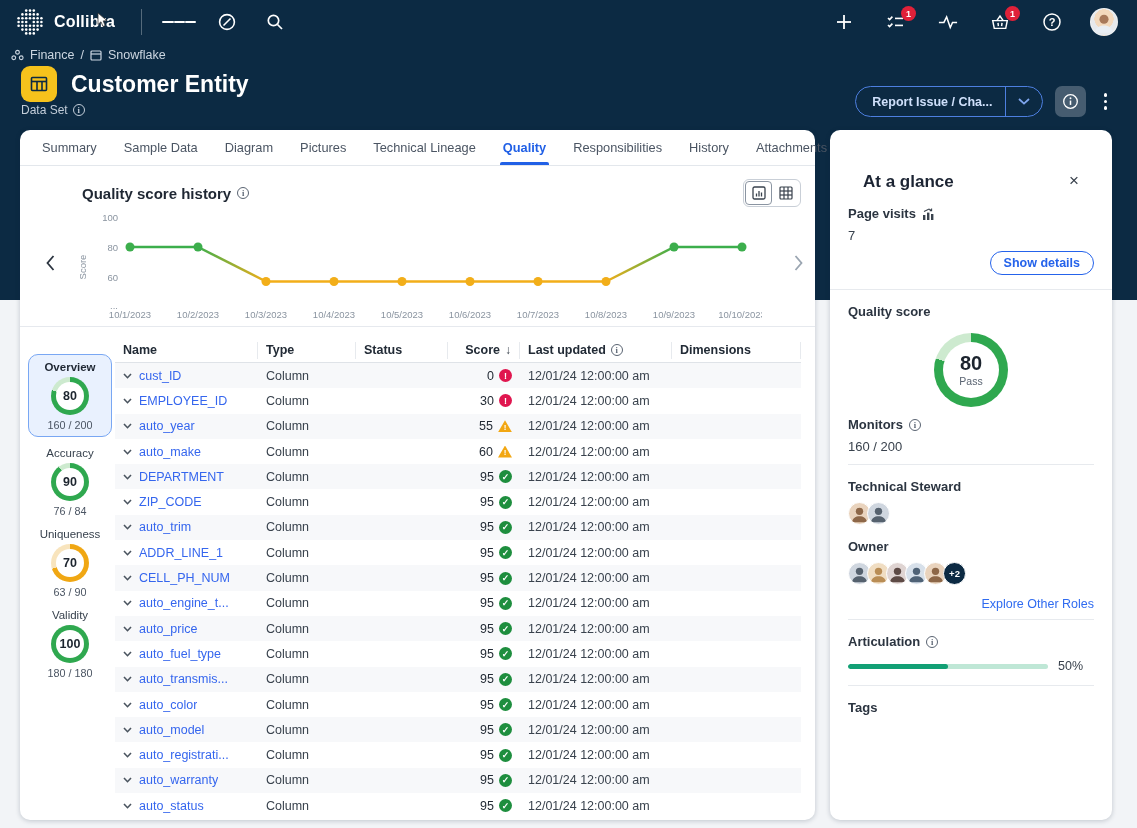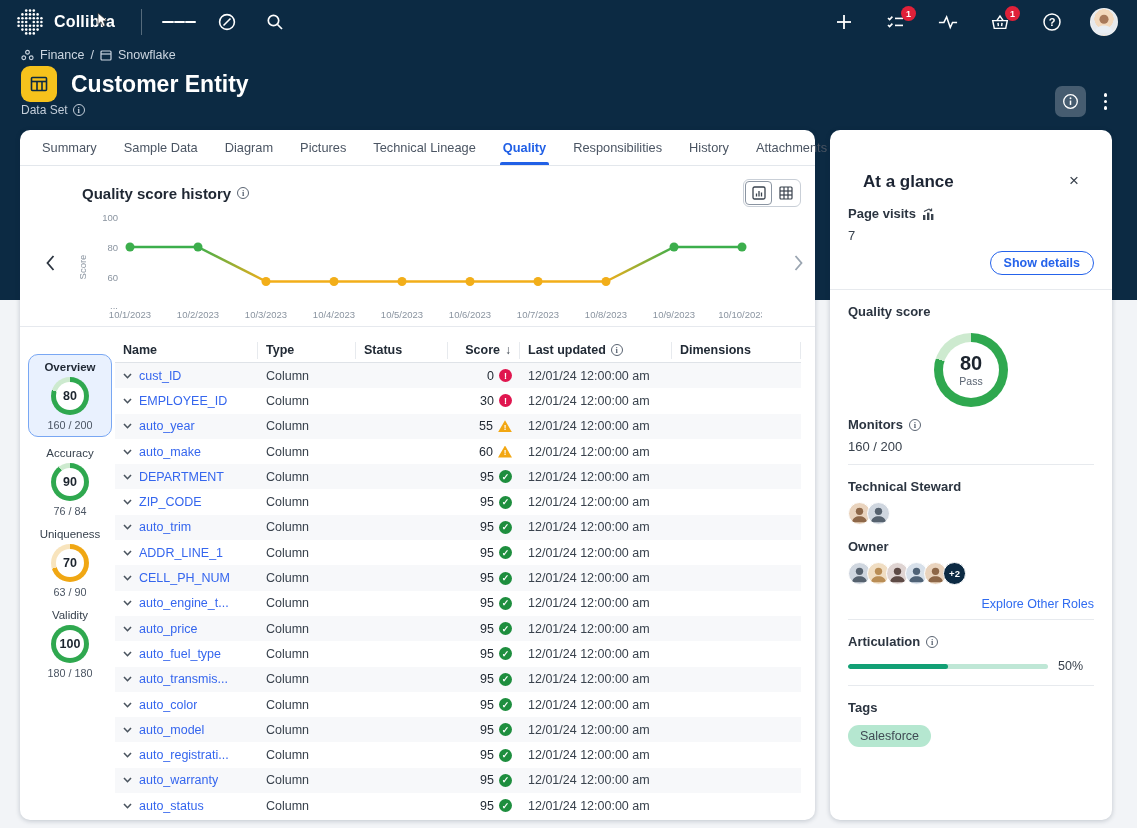--- a/index.html
+++ b/index.html
@@ -14,21 +14,21 @@
   .nav-divider { width:1px; height:26px; background:rgba(255,255,255,.3); margin:0 20px 0 26px; }
   .nav-ic { width:34px; height:34px; display:flex; align-items:center; justify-content:center; margin-right:14px; cursor:pointer; position:relative; }
   .nav-right { margin-left:auto; display:flex; align-items:center; }
   .nav-right .nav-ic { margin-right:0; margin-left:18px; }
   .badge { position:absolute; top:1px; right:-3px; min-width:15px; height:15px; border-radius:8px; background:#e02139; color:#fff; font-size:9px; font-weight:700; display:flex; align-items:center; justify-content:center; padding:0 3px; }
   .hamburger span { display:block; width:16px; height:2px; background:#fff; margin:2.5px 0; border-radius:1px; }
   .avatar-nav { width:28px; height:28px; border-radius:50%; background:radial-gradient(circle at 50% 38%, #f3d9bd 0 46%, #e7e9ec 47%); overflow:hidden; border:1px solid rgba(255,255,255,.4); }
   .cursor { position:absolute; left:97px; top:12px; }
 
   
-  .breadcrumb { position:absolute; top:48px; left:21px; display:flex; align-items:center; gap:6px; color:#ccd6e1; font-size:12.5px; }
+  .breadcrumb { position:absolute; top:48px; left:11px; display:flex; align-items:center; gap:6px; color:#ccd6e1; font-size:12.5px; }
   .title-row { position:absolute; top:66px; left:21px; display:flex; align-items:center; gap:14px; color:#fff; }
   .asset-icon { width:36px; height:36px; border-radius:9px; background:#f6c21c; display:flex; align-items:center; justify-content:center; }
   .page-title { font-size:23px; font-weight:700; }
   .subtitle { position:absolute; top:103px; left:21px; color:#c3cdd9; font-size:12px; display:flex; align-items:center; gap:5px; }
   .hdr-actions { position:absolute; top:86px; right:24px; display:flex; align-items:center; gap:12px; }
   .report-btn { display:flex; align-items:center; height:31px; border:1px solid #4d7fe0; border-radius:16px; color:#cfe0fb; font-size:12.5px; font-weight:700; cursor:pointer; }
   .rb-label { padding:0 12px 0 16px; white-space:nowrap; }
   .rb-sep { width:1px; align-self:stretch; background:#4d7fe0; }
   .rb-chev { padding:0 12px; display:flex; align-items:center; }
   .info-btn { width:31px; height:31px; border-radius:7px; background:rgba(255,255,255,.24); display:flex; align-items:center; justify-content:center; cursor:pointer; }
@@ -254,20 +254,29 @@
       </svg>
   </div>
   <span class="page-title">Customer Entity</span>
 </div>
 <div class="subtitle">
   <span>Data Set</span>
   <span class="info-ic light">i</span>
 </div>
 
 <div class="hdr-actions">
+  <div class="report-btn">
+    <span class="rb-label">Report Issue / Cha...</span>
+    <span class="rb-sep"></span>
+    <span class="rb-chev">
+      <svg width="12" height="7" viewBox="0 0 12 7" fill="none" stroke="#7fa5ee" stroke-width="1.8">
+          <polyline points="1,1 6,5.6 11,1"></polyline>
+        </svg>
+    </span>
+  </div>
   <div class="info-btn">
     <svg width="17" height="17" viewBox="0 0 18 18" fill="none">
         <circle cx="9" cy="9" r="7.2" stroke="#fff" stroke-width="1.4"></circle>
         <circle cx="9" cy="5.6" r="1" fill="#fff"></circle>
         <line x1="9" y1="8" x2="9" y2="12.6" stroke="#fff" stroke-width="1.6"></line>
       </svg>
   </div>
   <div class="kebab">
       <i></i>
       <i></i>
@@ -859,15 +868,14 @@
       <div class="artic-track">
           <div class="artic-fill" id="artic-fill" style="width: 50%;"></div>
         </div>
       <span class="artic-pct">50%</span>
     </div>
   </div>
   <div class="hr-inset"></div>
 
   <div class="sec">
     <div class="lbl">Tags</div>
-    <div id="tags-list"><span class="tag">Salesforce</span></div>
   </div>
 </div>
 
 </body></html>

